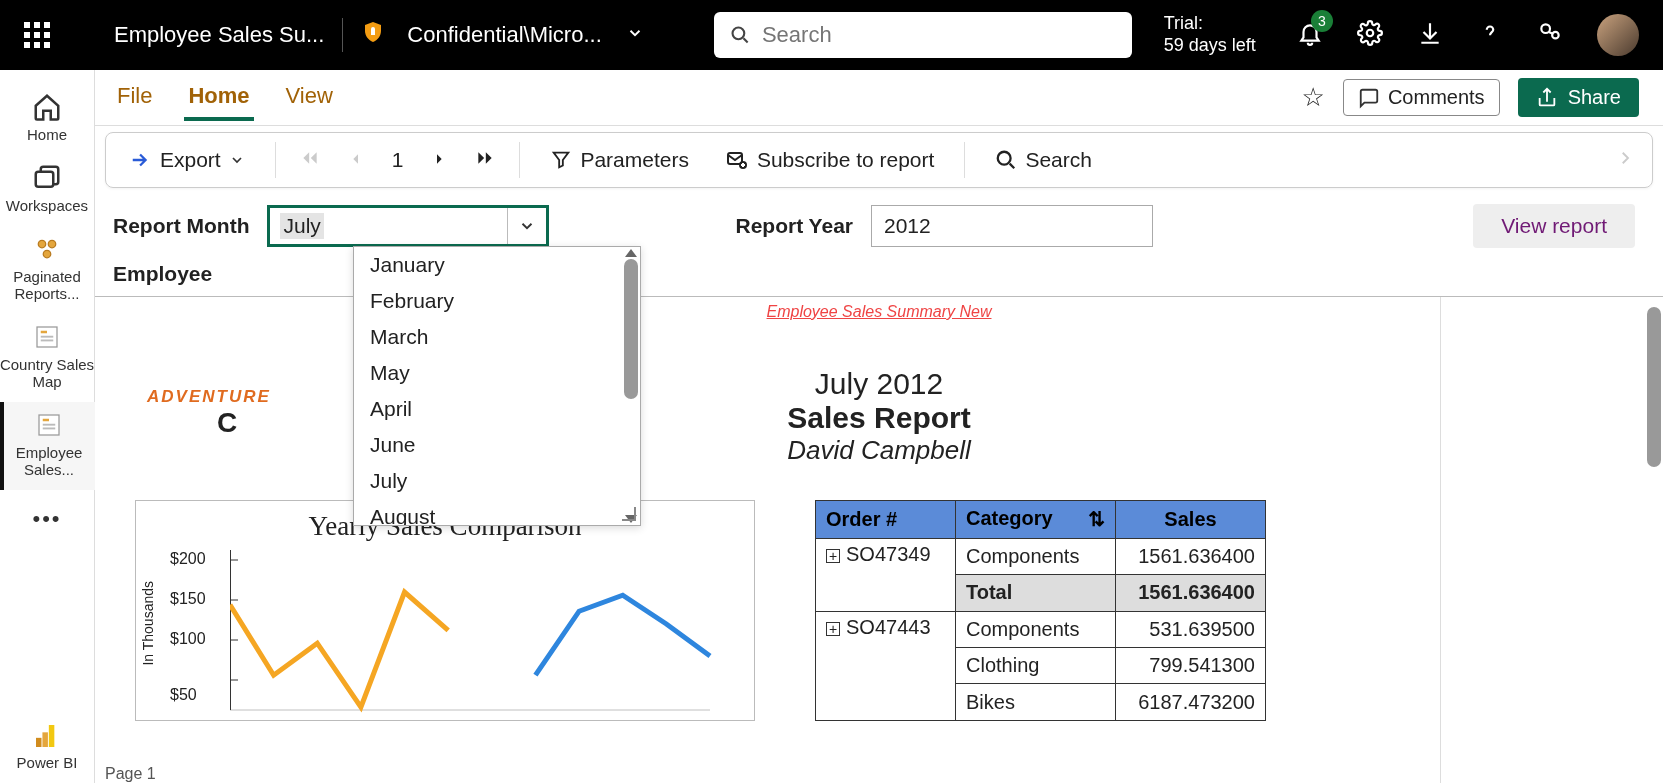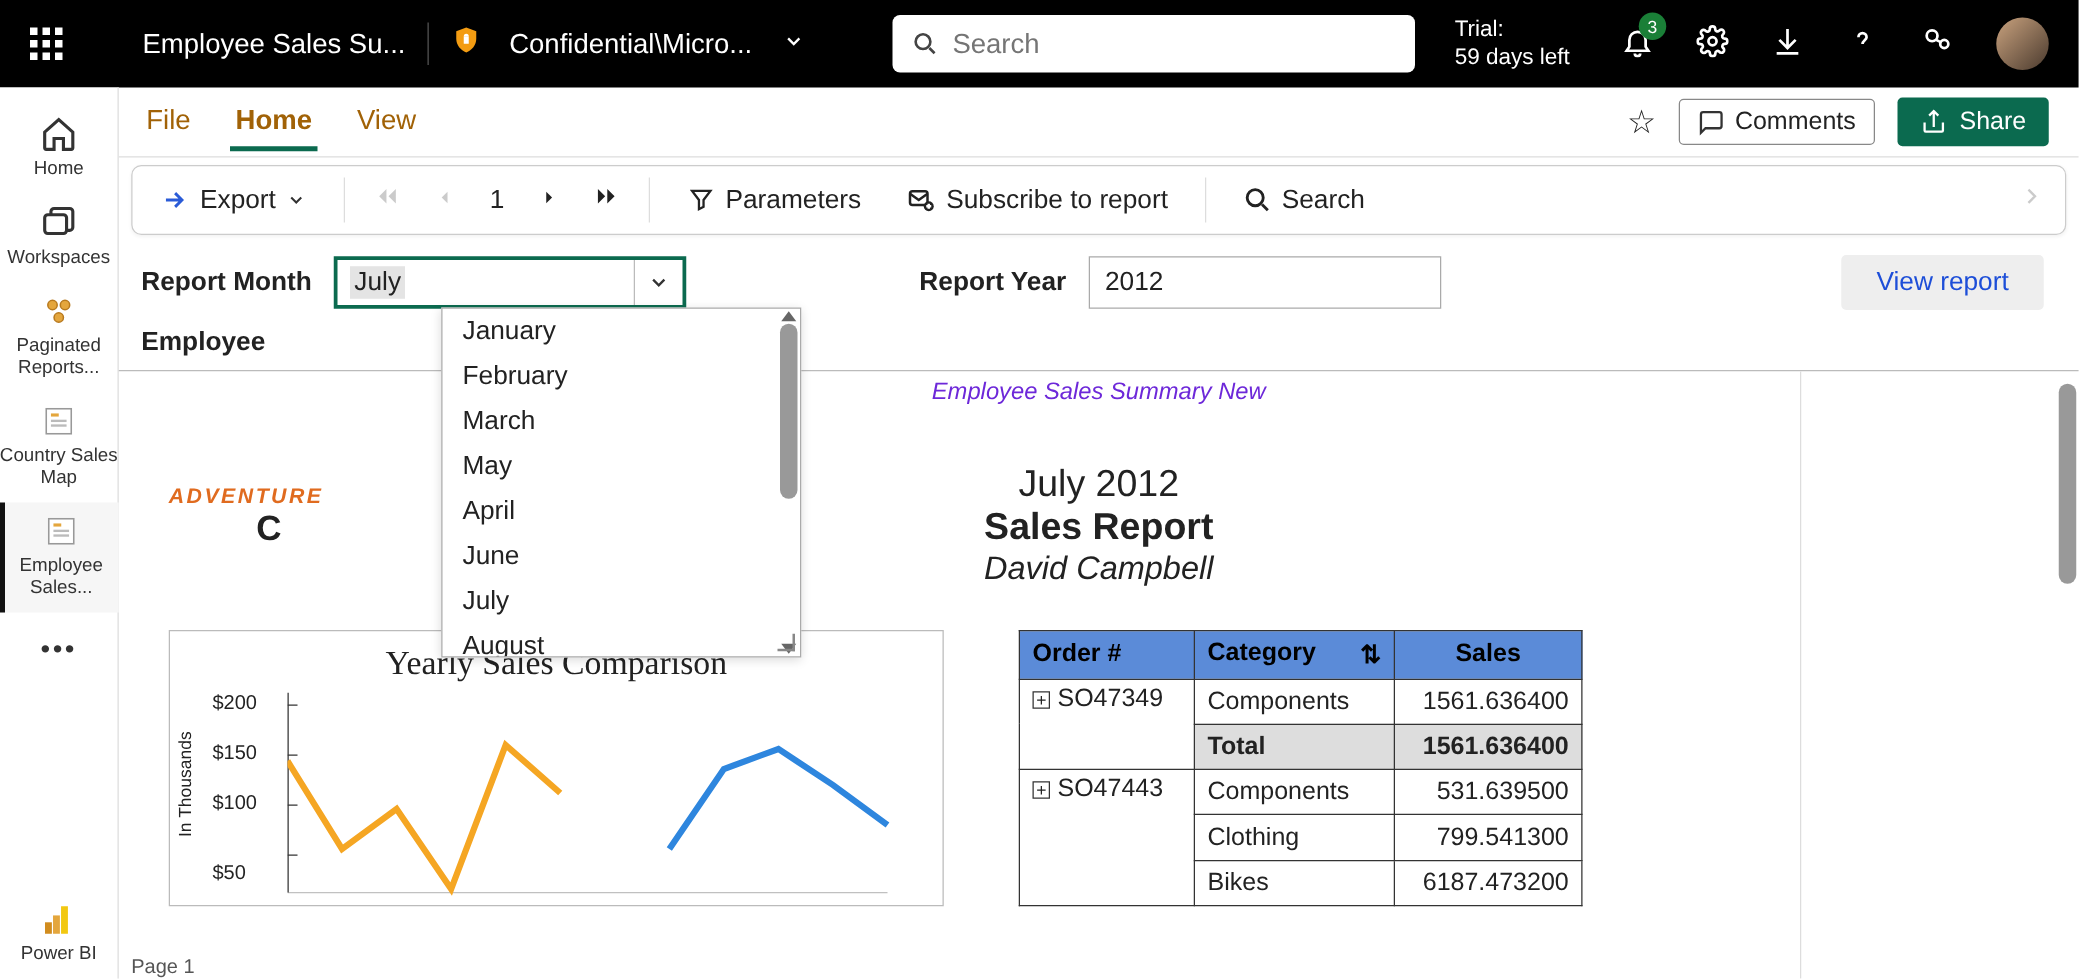--- a/index.html
+++ b/index.html
@@ -37,33 +37,33 @@
   .toolbar { display:flex; align-items:center; height:56px; padding:0 18px; gap:24px; border:1px solid #ccc; border-radius:8px; margin:6px 10px 2px 10px; font-size:21px; box-shadow:0 1px 3px rgba(0,0,0,0.05);}
   .tbtn { display:flex; align-items:center; gap:8px; cursor:pointer; padding:4px 6px;}
   .tbsep { width:1px; height:36px; background:#ddd; }
   .pager { display:flex; align-items:center; gap:28px;}
   .params-row { display:flex; align-items:center; padding:14px 18px 8px; gap:18px; font-size:21px; position:relative;}
   .plabel { font-weight:600; }
   .select { border:3px solid #0B6A4F; height:42px; width:282px; display:flex; align-items:center; justify-content:space-between; padding:0 10px; cursor:pointer; background:#fff;}
   .select .selval { background:#e4e4e4; padding:1px 3px;}
   .select .arrowbox { border-left:1px solid #bbb; padding-left:10px; height:100%; display:flex; align-items:center;}
   .yearbox { border:1px solid #aaa; height:42px; width:282px; padding:4px 12px; display:flex; align-items:center;}
-  .view-report-btn { margin-left:auto; margin-right:10px; background:#eee; color:#1d4ed8; padding:10px 28px; border-radius:4px; font-size:21px; cursor:pointer;}
+  .view-report-btn { margin-left:auto; margin-right:10px; background:#eee; color:#701a75; padding:10px 28px; border-radius:4px; font-size:21px; cursor:pointer;}
   .dropdown { position:absolute; top:56px; left:258px; width:288px; background:#fff; border:1px solid #aaa; box-shadow:0 2px 8px rgba(0,0,0,0.15); z-index:10; max-height:280px; overflow:hidden;}
   .dropdown .opt { padding:6px 16px; font-size:21px; cursor:pointer;}
   .dropdown .scroll { position:absolute; right:2px; top:6px; width:14px; height:calc(100% - 12px); background:transparent;}
   .dropdown .scroll .thumb { background:#999; width:14px; height:140px; border-radius:7px; margin-top:6px;}
   .dropdown .scroll .arrow-up, .dropdown .scroll .arrow-down { width:0;height:0;border-left:6px solid transparent;border-right:6px solid transparent; margin-left:1px;}
   .dropdown .scroll .arrow-up { border-bottom:8px solid #666; position:absolute; top:-4px;}
   .dropdown .scroll .arrow-down { border-top:8px solid #666; position:absolute; bottom:-4px;}
   .resize { position:absolute; bottom:4px; right:4px; width:14px; height:14px; border-right:2px solid #888; border-bottom:2px solid #888;}
   .emp-row { padding:6px 18px 10px; border-bottom:1px solid #bbb; font-weight:700; font-size:21px;}
   .report-body { position:relative; overflow:hidden; flex:1; }
-  .report-title-link { text-align:center; color:#6d28d9; font-style:italic; font-size:19px; margin-top:6px;}
-  .adv-logo { position:absolute; left:40px; top:90px; }
+  .report-title-link { text-align:center; color:#ef4444; font-style:italic; font-size:16px; text-decoration:underline; margin-top:6px;}
+  .adv-logo { position:absolute; left:52px; top:90px; }
   .adv-logo .t1 { color:#e06b1f; font-weight:900; letter-spacing:2px; font-size:17px; font-style:italic;}
   .adv-logo .gear { font-size:28px; font-weight:900; letter-spacing:-2px; margin-left:70px;}
   .rpt-header { text-align:center; margin-top:46px;}
   .rpt-header .my { font-size:30px; }
   .rpt-header .sr { font-size:30px; font-weight:700;}
   .rpt-header .nm { font-size:26px; font-style:italic;}
   .content-row { display:flex; gap:60px; margin-top:34px; padding:0 40px;}
   .chart-box { border:1px solid #bbb; width:620px; padding:10px 14px 0;}
   .chart-title { text-align:center; font-size:27px; margin-bottom:8px; font-family:Georgia,serif;}
   .axis-label { font-size:14px; writing-mode:vertical-rl; transform:rotate(180deg); position:absolute; left:4px; top:40px;}

